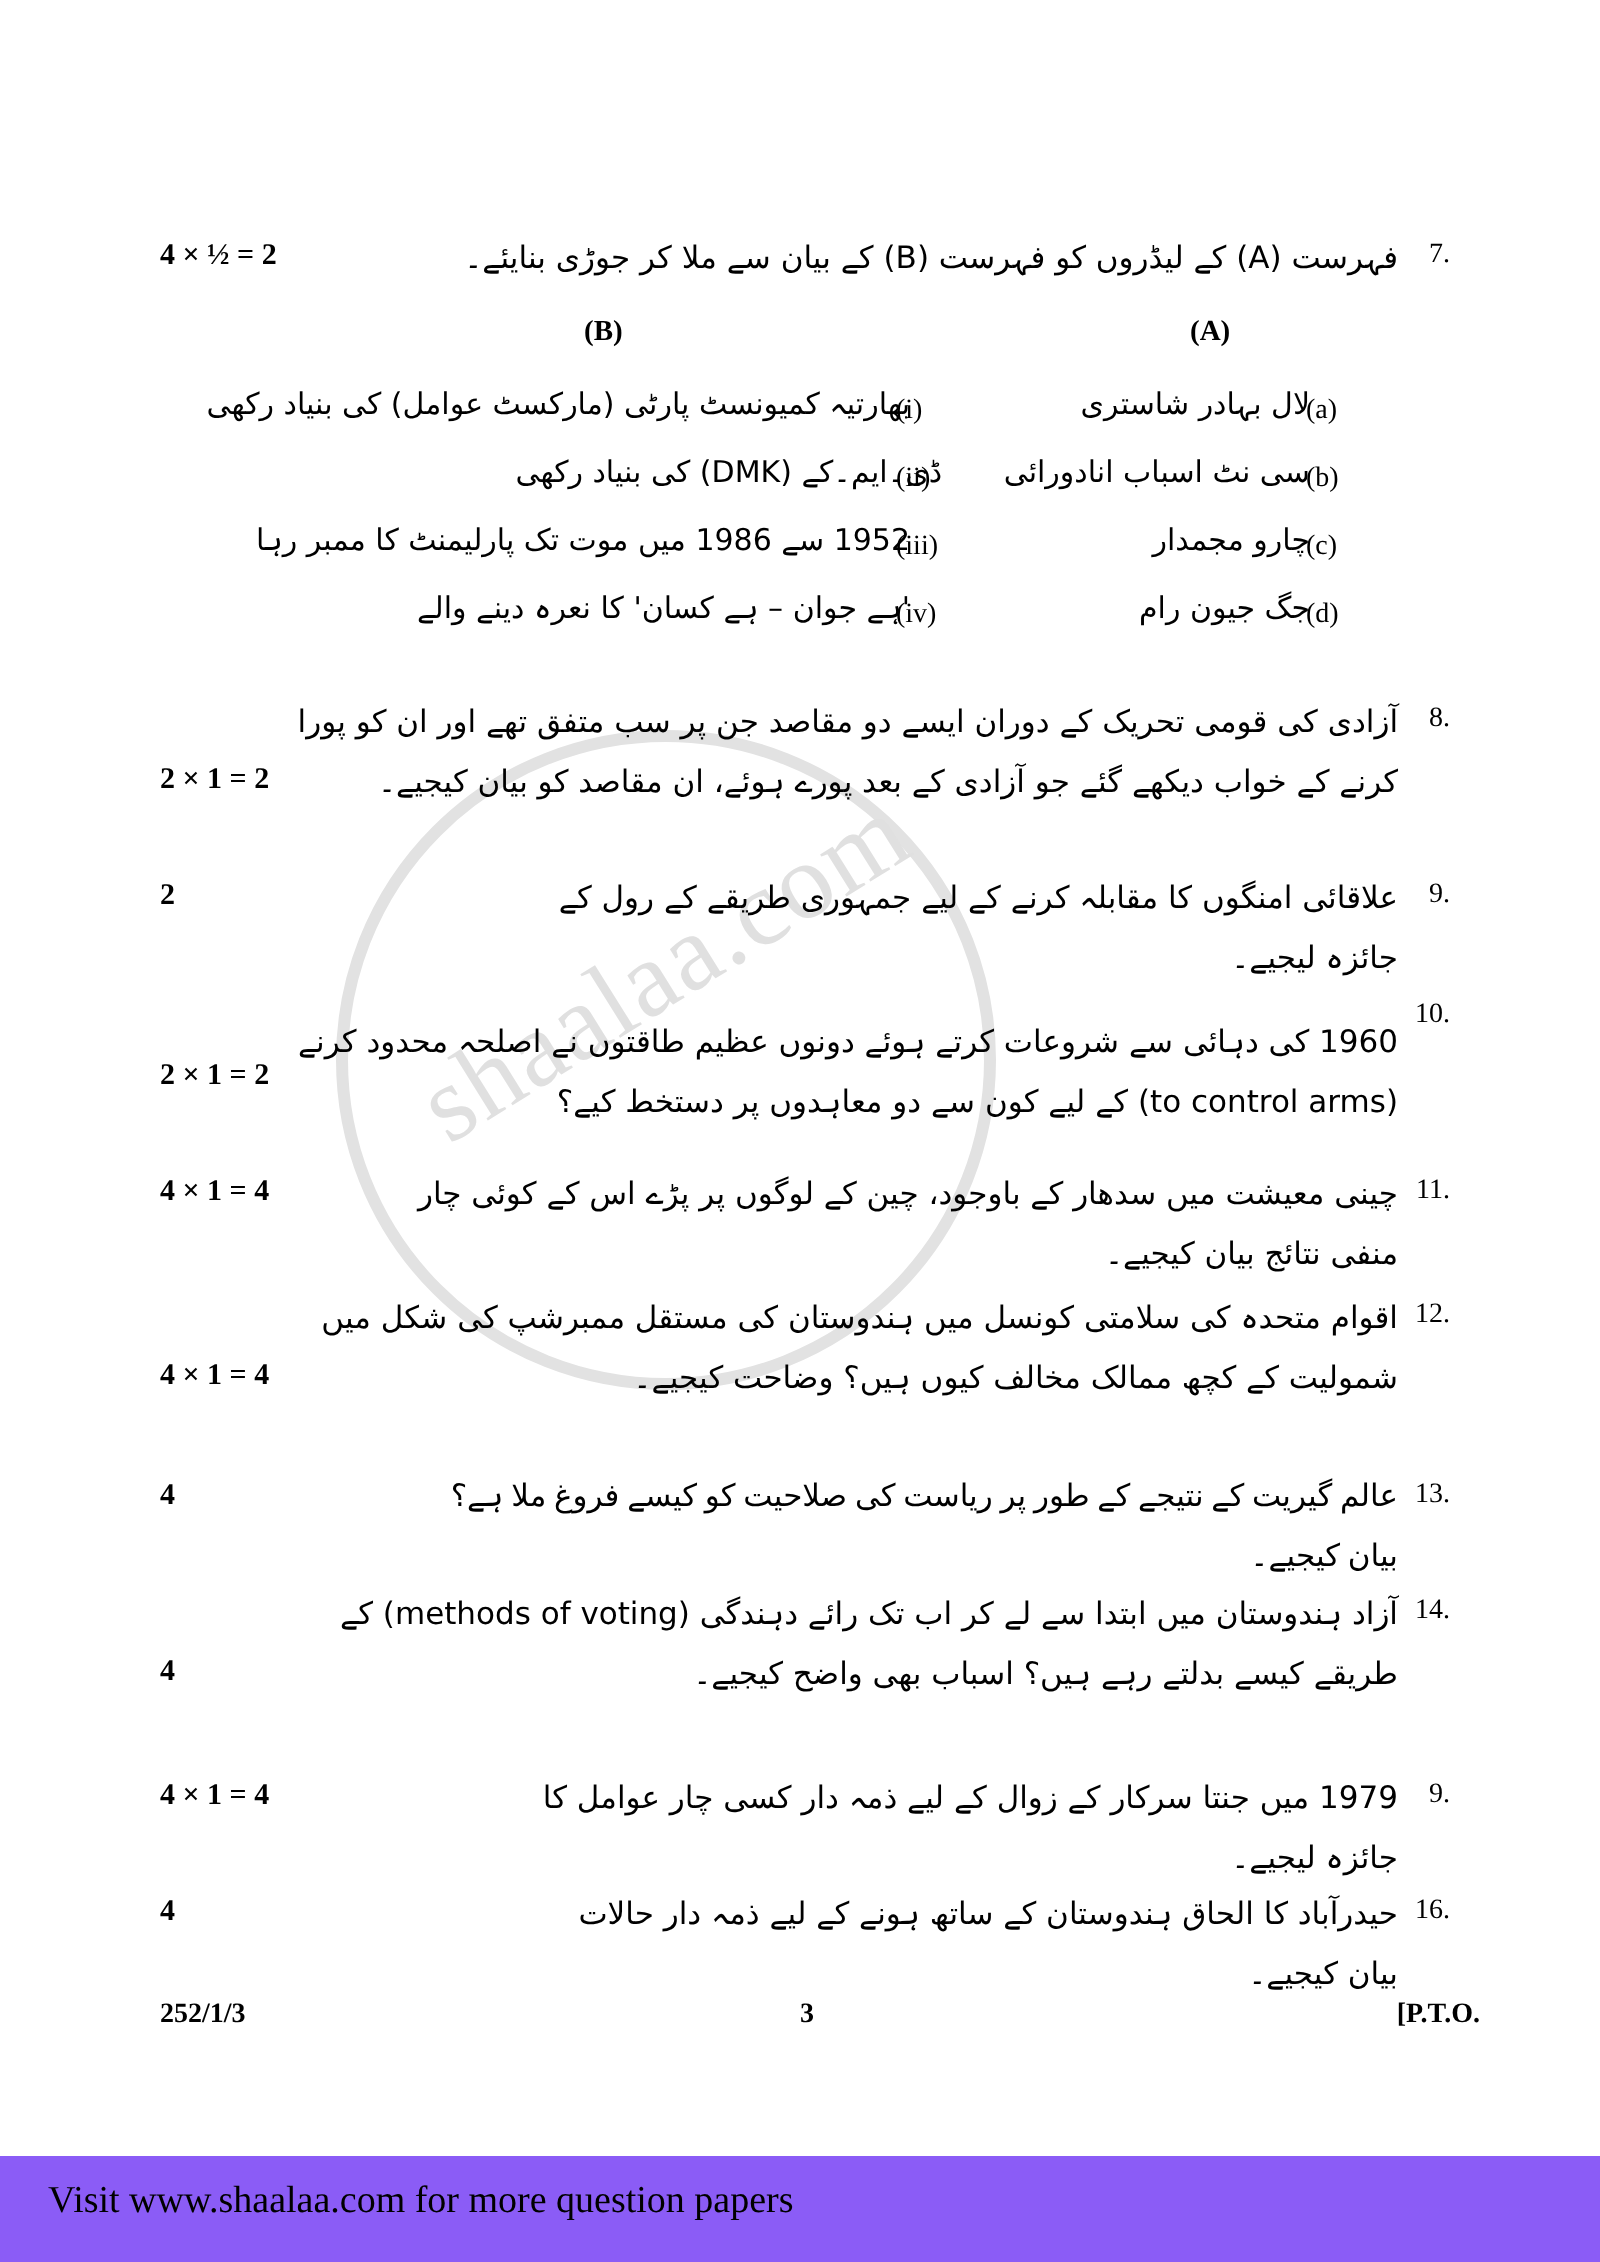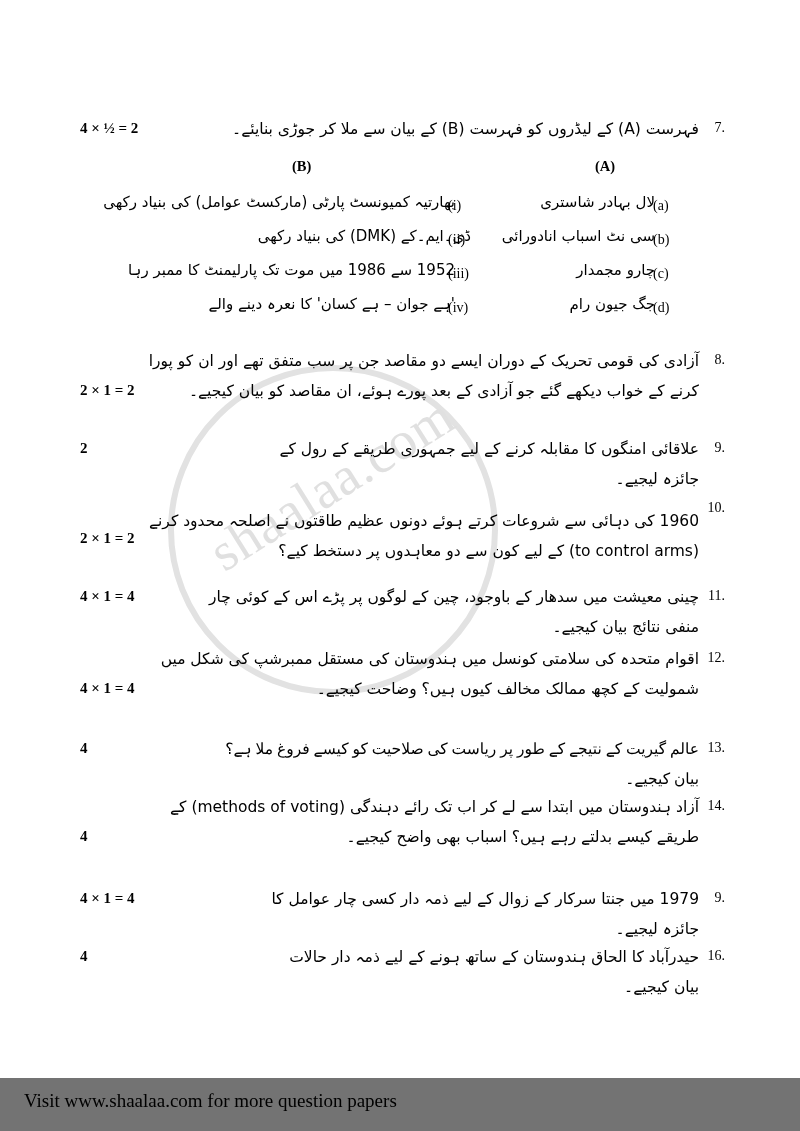--- a/index.html
+++ b/index.html
@@ -149,21 +149,21 @@
     font-family: "Liberation Serif", serif;
   }
 
   
   #banner {
     position: absolute;
     left: 0;
     top: 1078px;
     width: 800px;
     height: 53px;
-    background: #737373;
+    background: #8b5cf6;
   }
   #banner .banner-text {
     position: absolute;
     left: 24px;
     top: 12px;
     font-size: 19px;
     font-family: "Liberation Serif", serif;
     color: #000000;
   }
 </style>
@@ -261,18 +261,23 @@
     </div>
 
     <div class="qrow" style="top:948px;">
       <div class="marks" style="top:0;">4</div>
       <div class="qnum">16.</div>
       <div class="qtext" style="top:-6px; width:420px;">حیدرآباد کا الحاق ہندوستان کے ساتھ ہونے کے لیے ذمہ دار حالات بیان کیجیے۔</div>
     </div>
 
   </div>
 
+  <div id="sheet-footer">
+    <div class="code">252/1/3</div>
+    <div class="pageno">3</div>
+    <div class="pto">[P.T.O.</div>
+  </div>
 
 </div>
 
 <div id="banner">
   <div class="banner-text">Visit www.shaalaa.com for more question papers</div>
 </div>
 
 </body></html>

